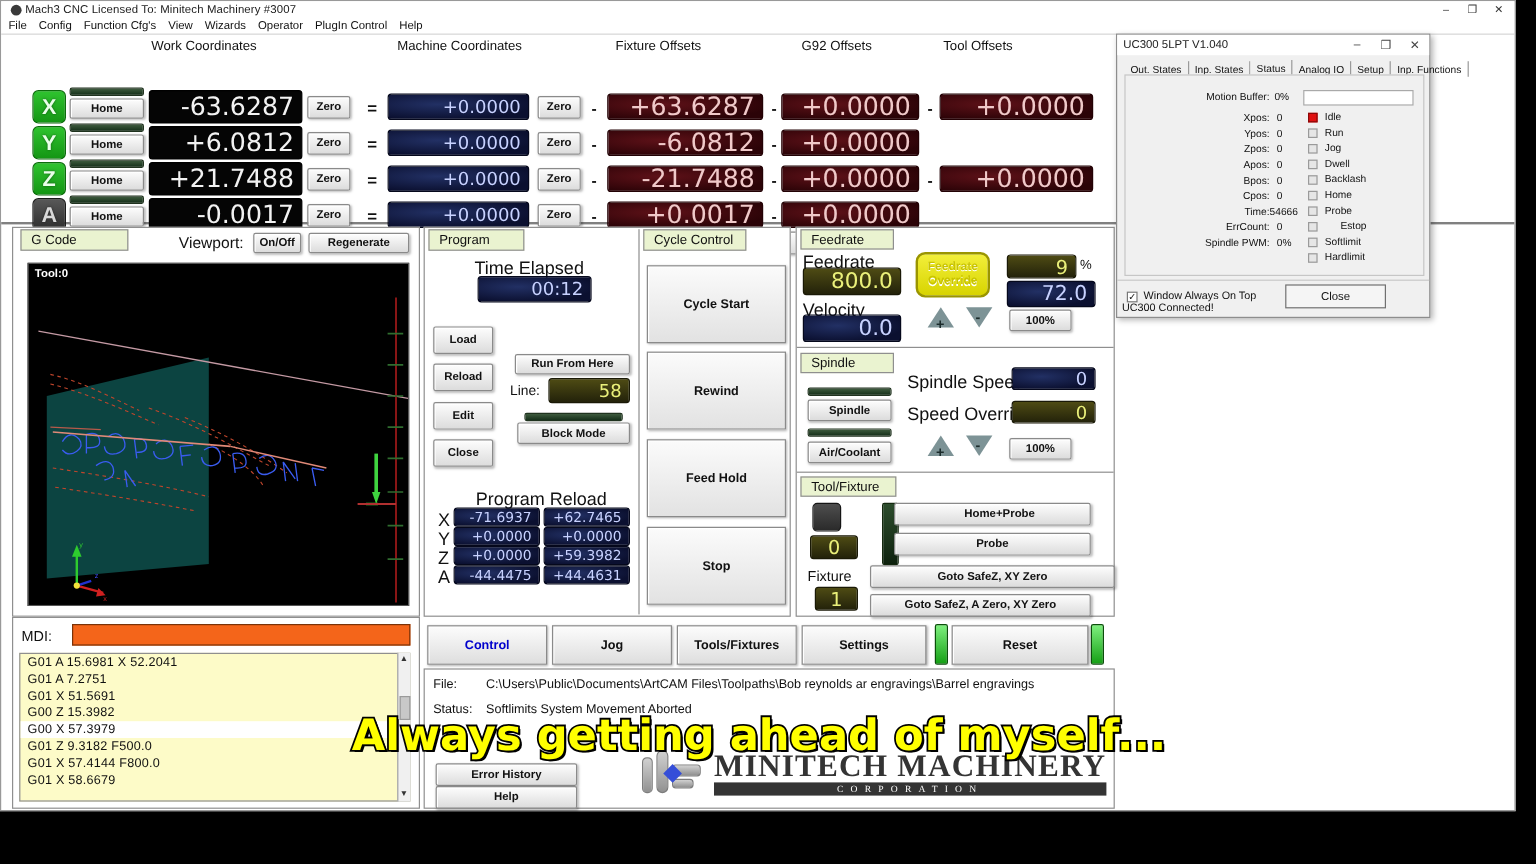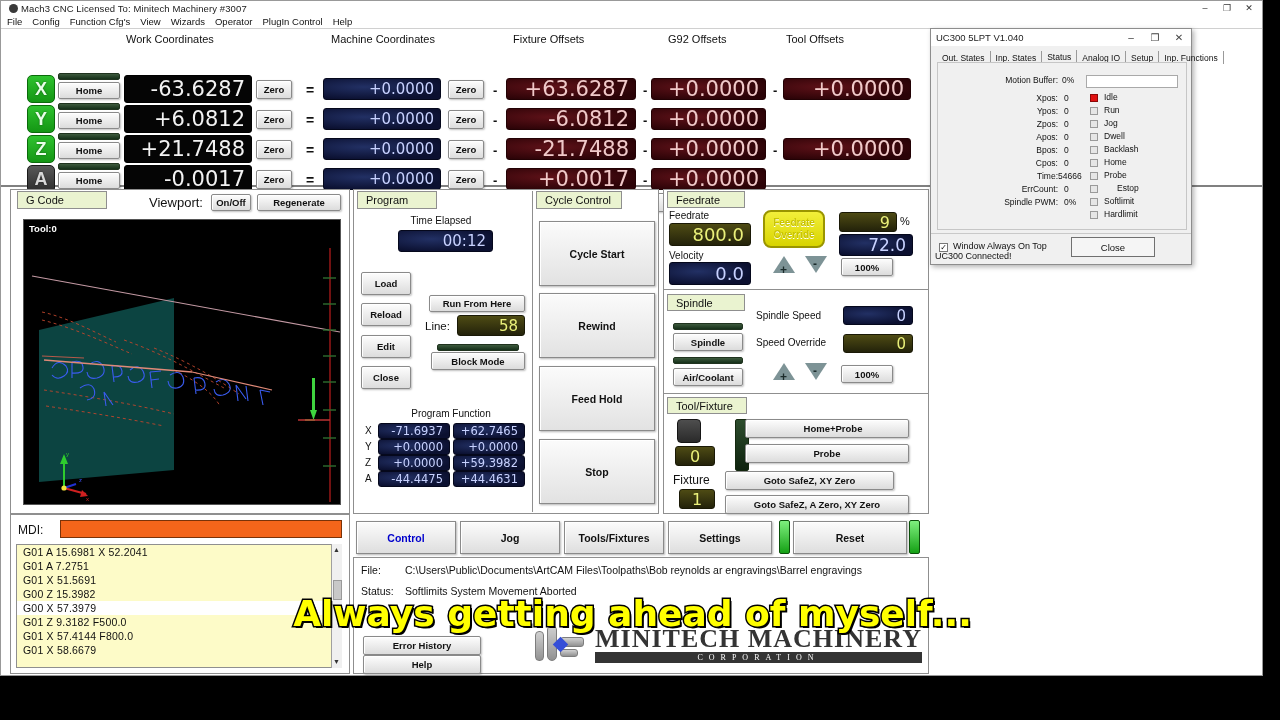--- a/index.html
+++ b/index.html
@@ -84,21 +84,21 @@
   .gline { font-size:10.5px; color:#111; padding:1px 0 1px 6px; white-space:nowrap;
            letter-spacing:.2px; }
   .gline.sel { background:#ffffff; }
   #gscroll { position:absolute; width:11px; background:#f0f0f0; border-left:1px solid #a0a0a0; }
   #gscroll .thumb { position:absolute; left:1px; width:9px; height:20px; background:#c8c8c8;
                     border:1px solid #9a9a9a; top:36px; }
   #gscroll .arr { position:absolute; left:0; width:9px; height:11px; font-size:7px;
                   text-align:center; color:#333; line-height:11px; }
 
   
-  .lbl { position:absolute; font-size:10px; color:#111; }
+  .lbl { position:absolute; font-size:15px; color:#111; }
   .lbl.c { text-align:center; }
 
   
   .tri { position:absolute; width:0; height:0; }
   .tri.up { border-left:11px solid transparent; border-right:11px solid transparent;
             border-bottom:17px solid #7d9396; }
   .tri.dn { border-left:11px solid transparent; border-right:11px solid transparent;
             border-top:17px solid #7d9396; }
   .trilab { position:absolute; font-size:12px; color:#1b2b2b; font-weight:700; }
 
@@ -376,21 +376,21 @@
     <div class="btn3d" style="left:360px; top:302px; width:50px; height:23px;">Reload</div>
     <div class="btn3d" style="left:360px; top:334px; width:50px; height:23px;">Edit</div>
     <div class="btn3d" style="left:360px; top:365px; width:50px; height:23px;">Close</div>
 
     <div class="btn3d" style="left:428px; top:294px; width:96px; height:17px;">Run From Here</div>
     <div class="lbl" style="left:424px; top:319px; font-size:11.5px;">Line:</div>
     <div class="dro olive" style="left:456px; top:314px; width:68px; height:21px;">58</div>
     <div class="led" style="left:436px; top:343px; width:82px;"></div>
     <div class="btn3d" style="left:430px; top:351px; width:94px; height:18px;">Block Mode</div>
 
-    <div class="lbl c" style="left:370px; top:407px; width:160px;">Program Function</div>
+    <div class="lbl c" style="left:370px; top:407px; width:160px;">Program Reload</div>
     <div class="lbl" style="left:364px; top:424px; font-weight:400;">X</div>
     <div class="dro blue" style="left:377px; top:422px; width:72px; height:16px; font-size:11.5px;">-71.6937</div>
     <div class="dro blue" style="left:452px; top:422px; width:72px; height:16px; font-size:11.5px;">+62.7465</div>
     <div class="lbl" style="left:364px; top:440px;">Y</div>
     <div class="dro blue" style="left:377px; top:438px; width:72px; height:16px; font-size:11.5px;">+0.0000</div>
     <div class="dro blue" style="left:452px; top:438px; width:72px; height:16px; font-size:11.5px;">+0.0000</div>
     <div class="lbl" style="left:364px; top:456px;">Z</div>
     <div class="dro blue" style="left:377px; top:454px; width:72px; height:16px; font-size:11.5px;">+0.0000</div>
     <div class="dro blue" style="left:452px; top:454px; width:72px; height:16px; font-size:11.5px;">+59.3982</div>
     <div class="lbl" style="left:364px; top:472px;">A</div>
@@ -453,21 +453,21 @@
                 border-radius:4px; color:#9a9a9a; font-size:15px; font-weight:700;
                 display:flex; align-items:center; justify-content:center;"></div>
     <div class="dro olive" style="left:674px; top:445px; width:40px; height:20px; text-align:center; justify-content:center; padding:0; font-size:16px;">0</div>
     <div class="lbl" style="left:672px; top:472px; font-size:12px;">Fixture</div>
     <div class="dro olive" style="left:678px; top:488px; width:36px; height:20px; justify-content:center; padding:0; font-size:16px;">1</div>
     <div style="position:absolute; left:734px; top:418px; width:14px; height:52px;
                 background:linear-gradient(180deg,#2d4d2d,#0e220e); border:1px solid #14280f; border-radius:2px;"></div>
 
     <div class="btn3d" style="left:744px; top:418px; width:164px; height:19px;padding-left:12px;">Home+Probe</div>
     <div class="btn3d" style="left:744px; top:443px; width:164px; height:19px;">Probe</div>
-    <div class="btn3d" style="left:724px; top:470px; width:169px; height:19px; font-weight:700;">Goto SafeZ, XY Zero</div>
+    <div class="btn3d" style="left:724px; top:470px; width:204px; height:19px; font-weight:700;">Goto SafeZ, XY Zero</div>
     <div class="btn3d" style="left:724px; top:494px; width:184px; height:19px; font-weight:700;">Goto SafeZ, A Zero, XY Zero</div>
 
     <div class="tabbtn" style="left:355px; top:520px; width:100px; height:33px; color:#0000cc;">Control</div>
     <div class="tabbtn" style="left:459px; top:520px; width:100px; height:33px; color:#111;">Jog</div>
     <div class="tabbtn" style="left:563px; top:520px; width:100px; height:33px; color:#111;">Tools/Fixtures</div>
     <div class="tabbtn" style="left:667px; top:520px; width:104px; height:33px; color:#111;">Settings</div>
     <div class="greenbar" style="left:778px; top:519px; height:34px;"></div>
     <div class="tabbtn" style="left:792px; top:520px; width:114px; height:33px; color:#111;">Reset</div>
     <div class="greenbar" style="left:908px; top:519px; height:34px;"></div>
 

